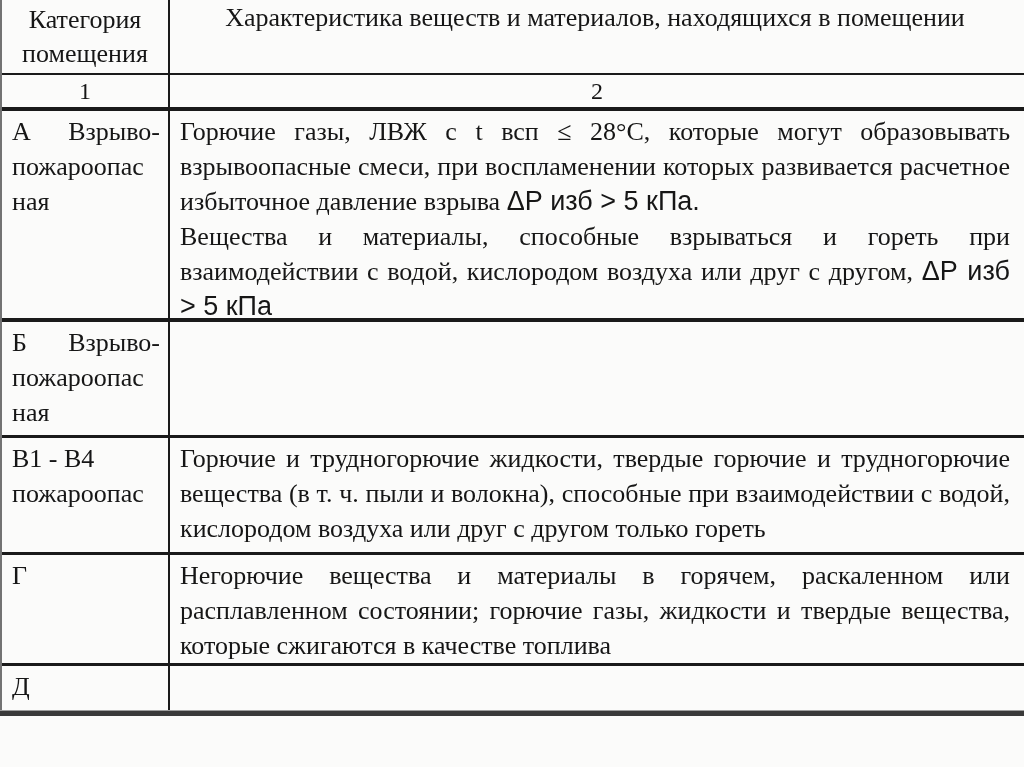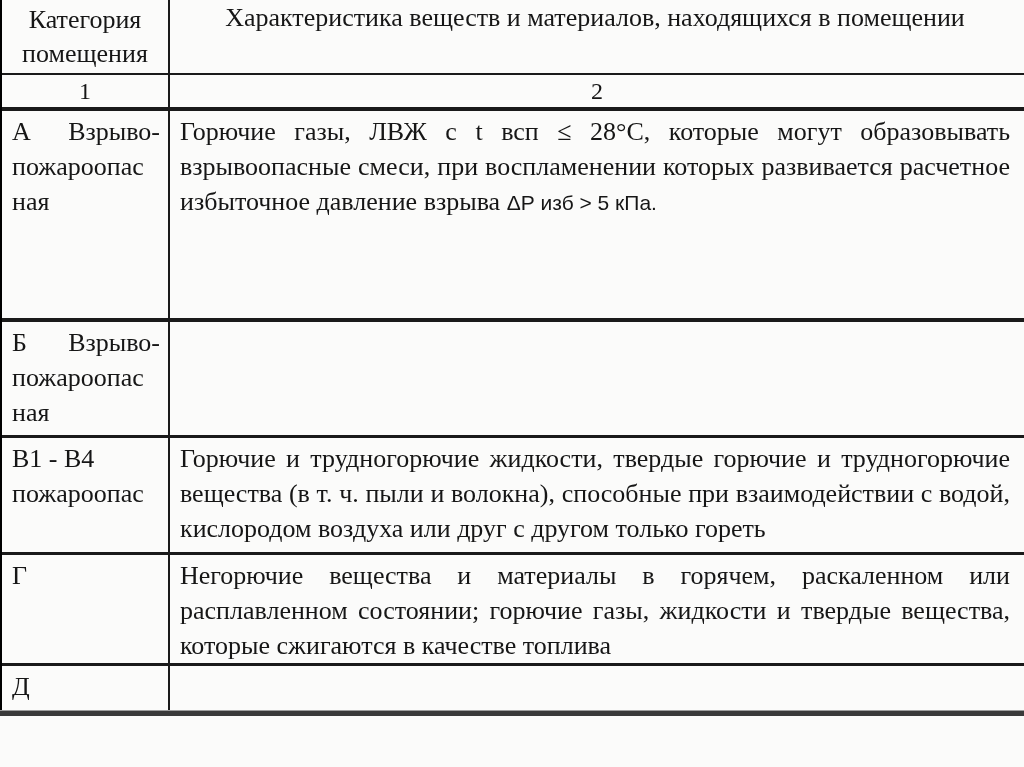--- a/index.html
+++ b/index.html
@@ -9,21 +9,21 @@
   }
   body {
     width: 1024px;
     height: 767px;
     overflow: hidden;
     color: #161616;
     font-family: "Liberation Serif", serif;
   }
   .doc-table {
     width: 1024px;
-    border-left: 2px solid #000000;
+    border-left: 2px solid #737373;
     box-sizing: border-box;
     background: #fbfbfa;
   }
   .row {
     display: flex;
     border-bottom: 3px solid #1a1a1a;
     box-sizing: border-box;
   }
   .c1 {
     width: 168px;
@@ -66,21 +66,21 @@
   .r-d { height: 44px; border-bottom: none; }
   .r-d .c2 { display: flex; align-items: center; padding-top: 0; }
 
   .cat-top { display: flex; justify-content: space-between; }
   .cat-line { display: block; }
 
   p.par { margin: 0; }
 
   .formula {
     font-family: "Liberation Sans", sans-serif;
-    font-size: 21px;
+    font-size: 27px;
   }
   .line2-sans {
     font-family: "Liberation Sans", sans-serif;
     font-size: 25px;
     padding-left: 7px;
     margin-top: 3px;
   }
   .condensed {
     display: inline-block;
     transform: scaleX(0.8);
@@ -119,20 +119,21 @@
     <div class="c1">
       <span class="cat-top">
         <span>А</span>
         <span>Взрыво-</span>
       </span>
       <span class="cat-line">пожароопас</span>
       <span class="cat-line">ная</span>
     </div>
     <div class="c2">
       <p class="par"><span>Горючие газы, ЛВЖ с t всп ≤ 28°С, которые могут образовывать взрывоопасные смеси, при воспламенении которых развивается расчетное избыточное давление взрыва </span><span class="formula">ΔР изб &gt; 5 кПа.</span></p>
+      <p class="par"><span>Вещества и материалы, способные взрываться и гореть при взаимодействии с водой, кислородом воздуха или друг с другом, </span><span class="formula">ΔР изб &gt; 5 кПа</span></p>
     </div>
   </div>
 
   <div class="row r-b">
     <div class="c1">
       <span class="cat-top">
         <span>Б</span>
         <span>Взрыво-</span>
       </span>
       <span class="cat-line">пожароопас</span>

